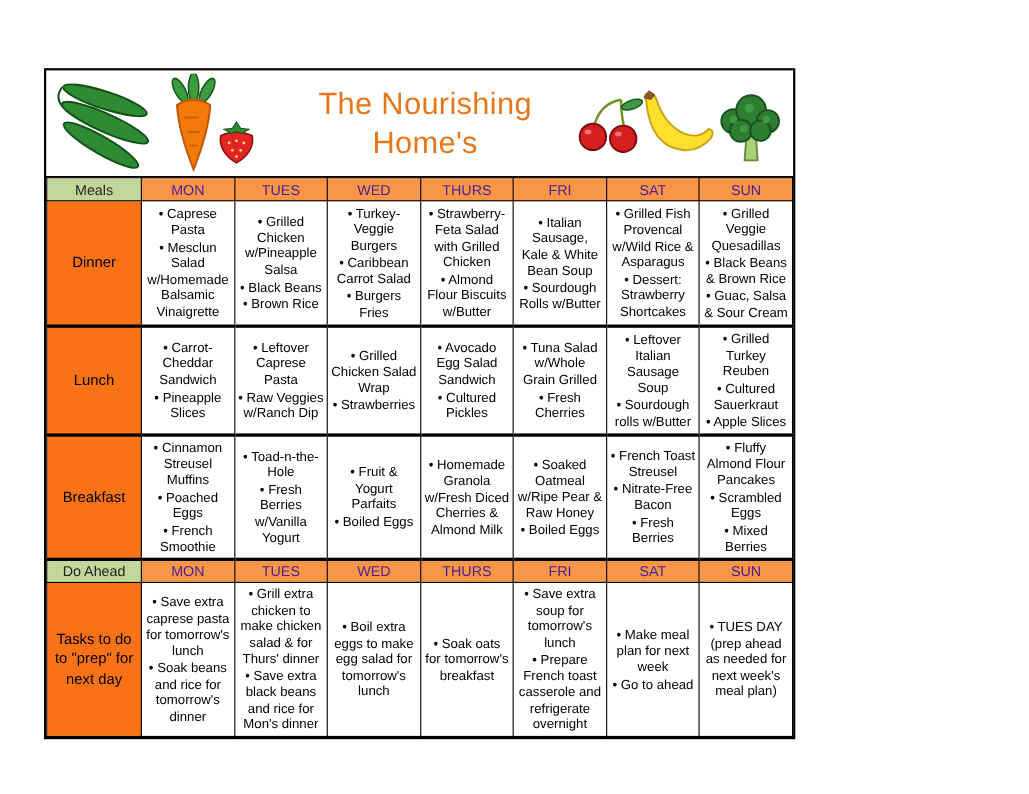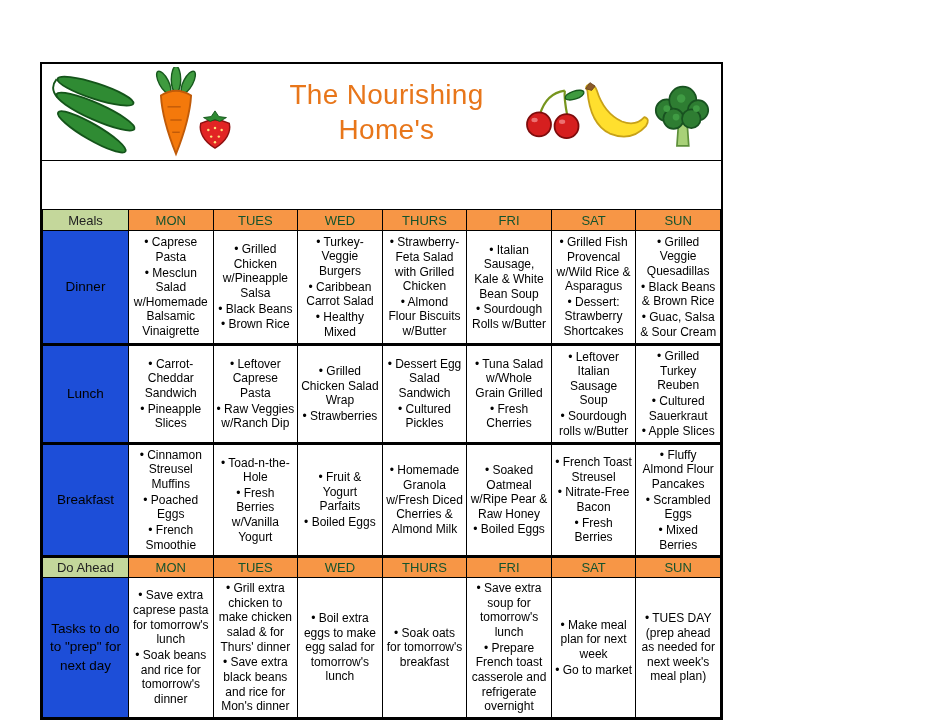--- a/index.html
+++ b/index.html
@@ -43,21 +43,20 @@
     text-align: center;
     color: var(--accent, #e8761a);
     font-size: 28px;
     line-height: 1.25;
     letter-spacing: 0.3px;
   }
   table {
     border-collapse: collapse;
     width: 100%;
     table-layout: fixed;
-    margin-top: 48px;
   }
   col.col-label { width: 86px; }
   td {
     border: 1px solid #000;
     box-sizing: border-box;
     vertical-align: middle;
     text-align: center;
     color: #000;
   }
   tr.thick-top td { border-top: 3px solid #000; }
@@ -67,25 +66,25 @@
   tr.row-breakfast { height: 105px; }
   tr.row-tasks { height: 124px; }
   td.corner-cell {
     background: var(--hdr-green, #c4d79b);
     font-size: 13px;
     color: #222;
   }
   td.day-cell {
     background: var(--hdr-orange, #f79646);
     font-size: 13px;
-    color: #14532d;
+    color: #4c1d95;
   }
   td.row-label {
     font-size: 13.5px;
-    background: #1d4ed8;
+    background: #f97316;
     padding: 2px;
     line-height: 1.35;
   }
   td.content-cell {
     font-size: 12px;
     line-height: 1.22;
     padding: 2px 3px;
     background: #fff;
   }
   .bullet-item { margin: 1px 0; }
@@ -202,21 +201,21 @@
             <div class="bullet-item">• Mesclun Salad w/Homemade Balsamic Vinaigrette</div>
           </td>
           <td class="content-cell">
             <div class="bullet-item">• Grilled Chicken w/Pineapple Salsa</div>
             <div class="bullet-item">• Black Beans</div>
             <div class="bullet-item">• Brown Rice</div>
           </td>
           <td class="content-cell">
             <div class="bullet-item">• Turkey-Veggie Burgers</div>
             <div class="bullet-item">• Caribbean Carrot Salad</div>
-            <div class="bullet-item">• Healthy Mixed</div>
+            <div class="bullet-item">• Burgers Fries</div>
           </td>
           <td class="content-cell">
             <div class="bullet-item">• Strawberry-Feta Salad with Grilled Chicken</div>
             <div class="bullet-item">• Almond Flour Biscuits w/Butter</div>
           </td>
           <td class="content-cell">
             <div class="bullet-item">• Italian Sausage, Kale &amp; White Bean Soup</div>
             <div class="bullet-item">• Sourdough Rolls w/Butter</div>
           </td>
           <td class="content-cell">
@@ -237,21 +236,21 @@
           </td>
           <td class="content-cell">
             <div class="bullet-item">• Leftover Caprese Pasta</div>
             <div class="bullet-item">• Raw Veggies w/Ranch Dip</div>
           </td>
           <td class="content-cell">
             <div class="bullet-item">• Grilled Chicken Salad Wrap</div>
             <div class="bullet-item">• Strawberries</div>
           </td>
           <td class="content-cell">
-            <div class="bullet-item">• Dessert Egg Salad Sandwich</div>
+            <div class="bullet-item">• Avocado Egg Salad Sandwich</div>
             <div class="bullet-item">• Cultured Pickles</div>
           </td>
           <td class="content-cell">
             <div class="bullet-item">• Tuna Salad w/Whole Grain Grilled</div>
             <div class="bullet-item">• Fresh Cherries</div>
           </td>
           <td class="content-cell">
             <div class="bullet-item">• Leftover Italian Sausage Soup</div>
             <div class="bullet-item">• Sourdough rolls w/Butter</div>
           </td>
@@ -319,21 +318,21 @@
           </td>
           <td class="content-cell">
             <div class="bullet-item">• Soak oats for tomorrow's breakfast</div>
           </td>
           <td class="content-cell">
             <div class="bullet-item">• Save extra soup for tomorrow's lunch</div>
             <div class="bullet-item">• Prepare French toast casserole and refrigerate overnight</div>
           </td>
           <td class="content-cell">
             <div class="bullet-item">• Make meal plan for  next week</div>
-            <div class="bullet-item">• Go to market</div>
+            <div class="bullet-item">• Go to ahead</div>
           </td>
           <td class="content-cell">
             <div class="bullet-item">• TUES DAY (prep ahead as needed for next week's meal plan)</div>
           </td>
         </tr>
       </tbody>
   </table>
 </div>
 
 </body></html>

